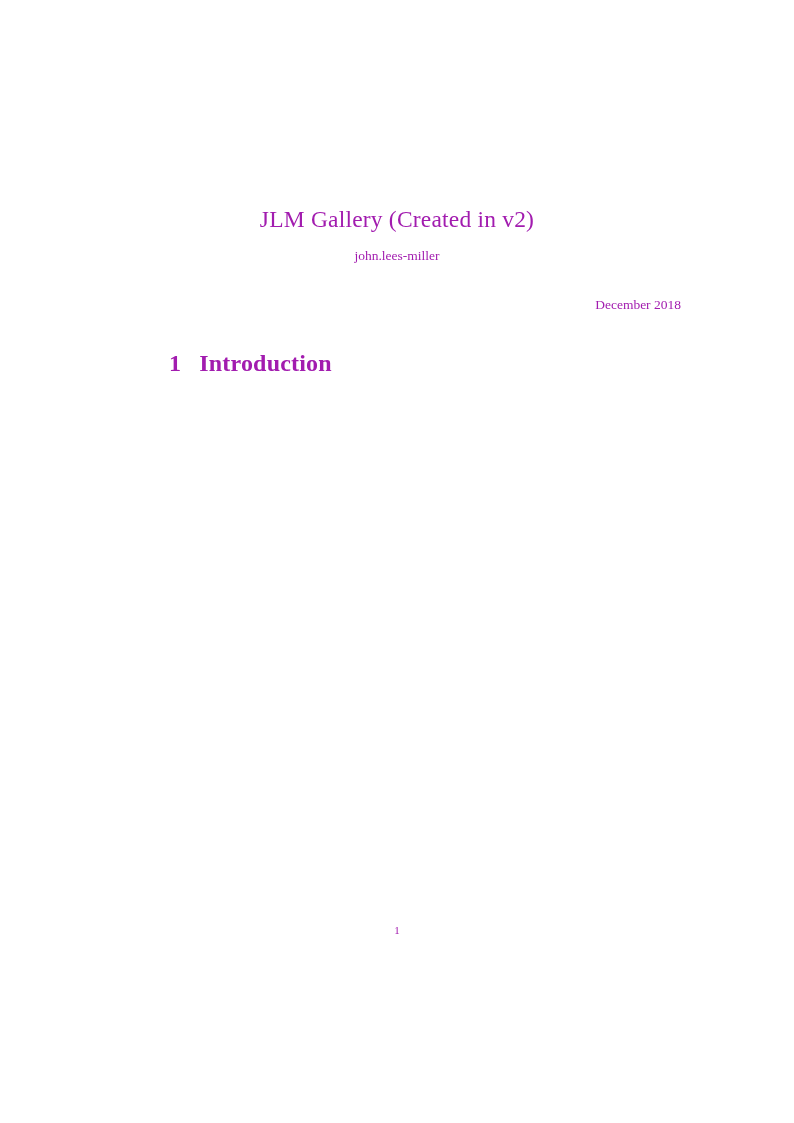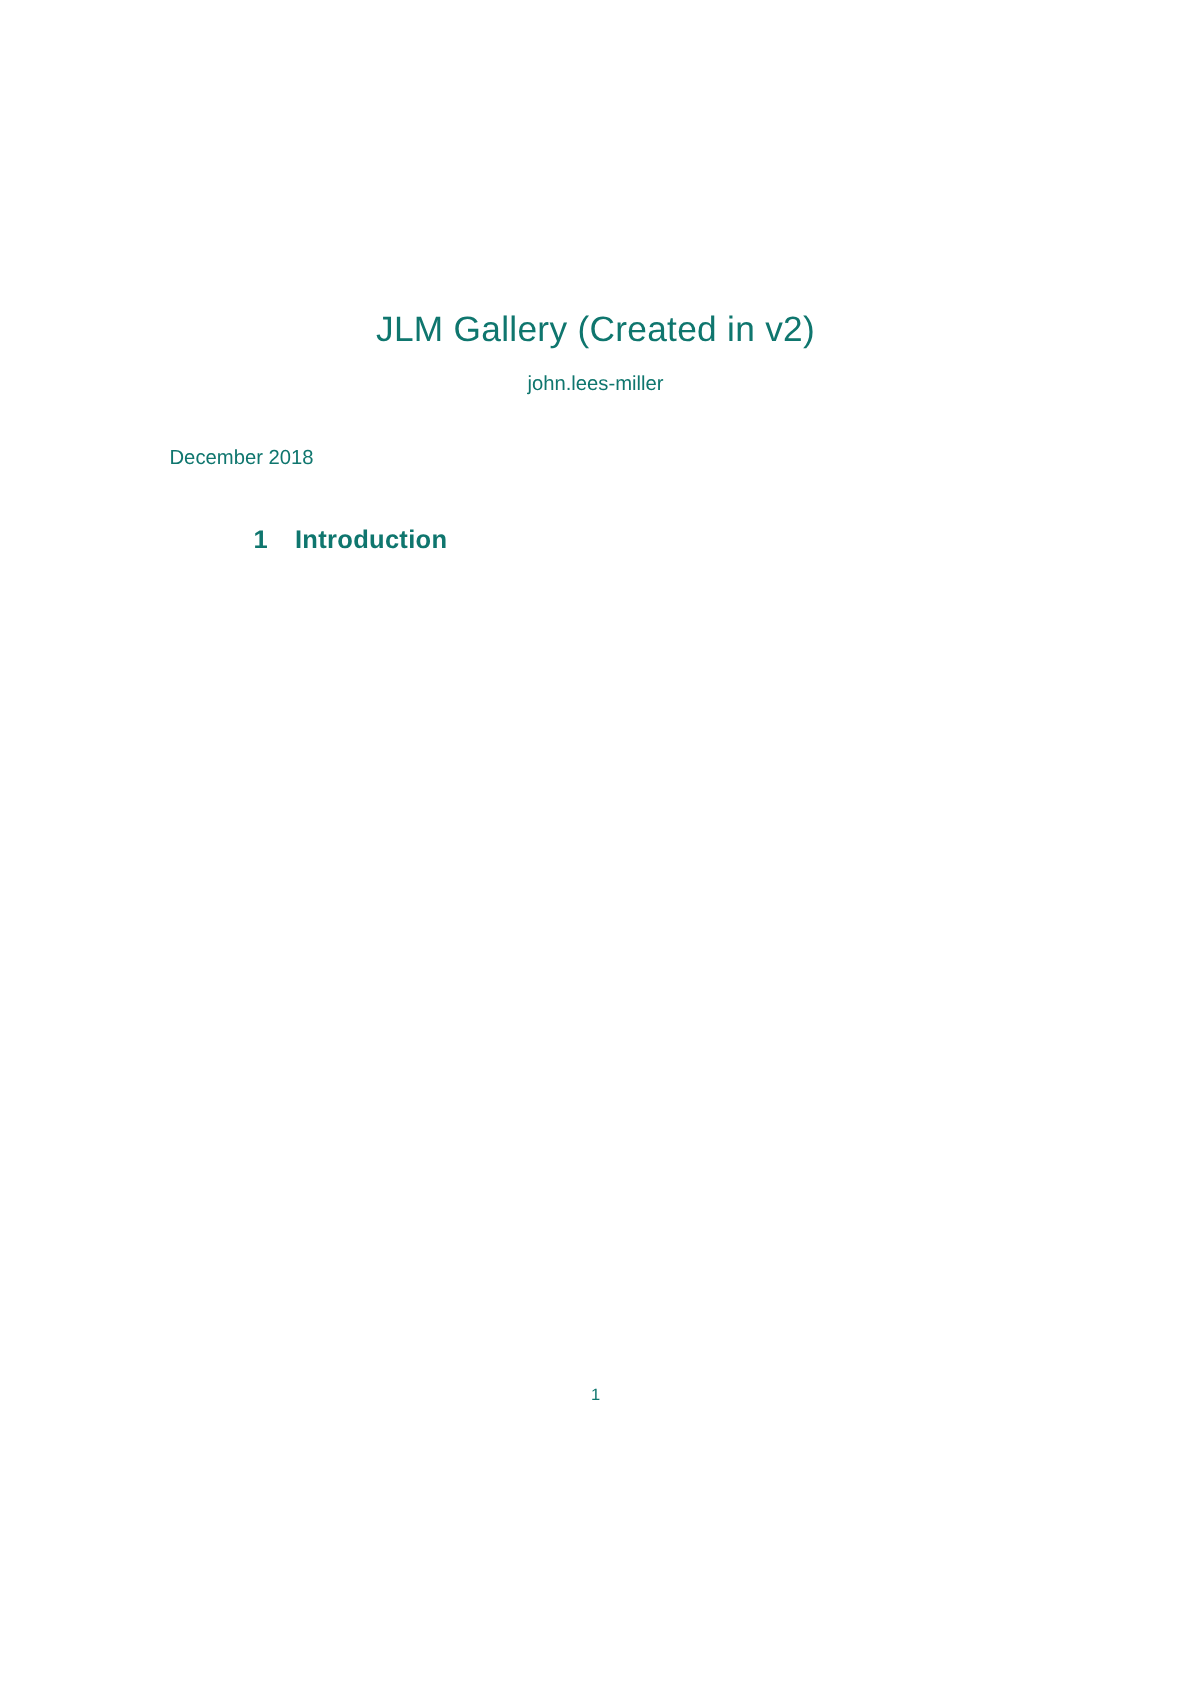--- a/index.html
+++ b/index.html
@@ -7,22 +7,22 @@
     padding: 0;
     background: #ffffff;
   }
   .page {
     position: relative;
     width: 794px;
     height: 1123px;
     background: #ffffff;
     margin: 0 auto;
     overflow: hidden;
-    font-family: Liberation Sans, sans-serif;
-    color: #0f766e;
+    font-family: Liberation Serif, serif;
+    color: #a21caf;
   }
   .doc-body {
     position: absolute;
     left: 113px;
     top: 0;
     width: 568px;
     height: 1123px;
   }
   .title {
     position: absolute;
@@ -42,29 +42,29 @@
     width: 568px;
     text-align: center;
     font-size: 13.5px;
     line-height: 1.2;
   }
   .date {
     position: absolute;
     left: 0;
     top: 297px;
     width: 568px;
-    text-align: left;
+    text-align: right;
     font-size: 13.5px;
     line-height: 1.2;
   }
   .section-heading {
     position: absolute;
     left: 56px;
     top: 350px;
-    font-size: 17px;
+    font-size: 24px;
     font-weight: bold;
     letter-spacing: 0.2px;
     white-space: nowrap;
   }
   .section-heading .sec-num {
     display: inline-block;
     margin-right: 18px;
   }
   .page-number {
     position: absolute;

